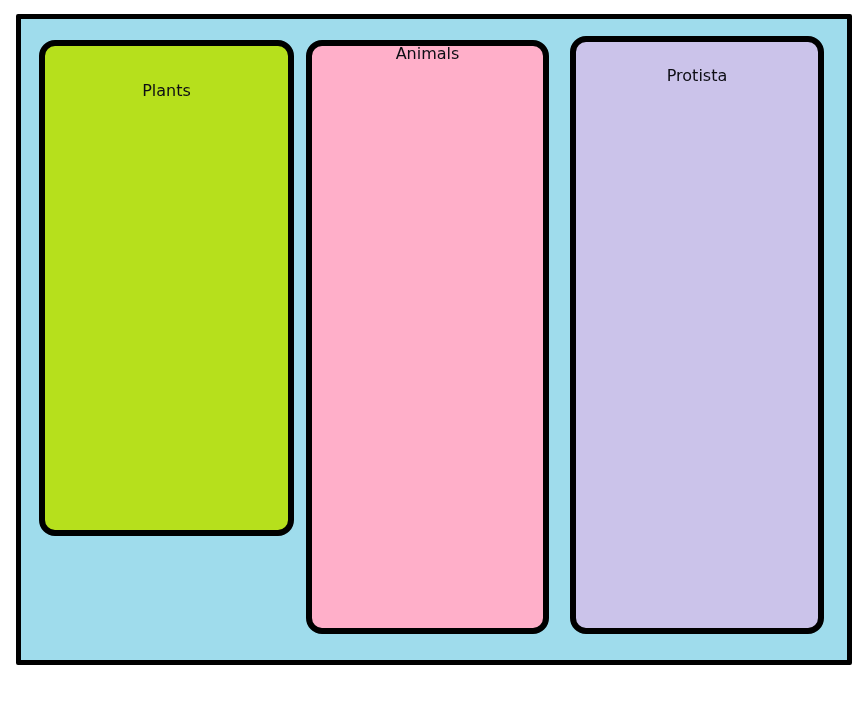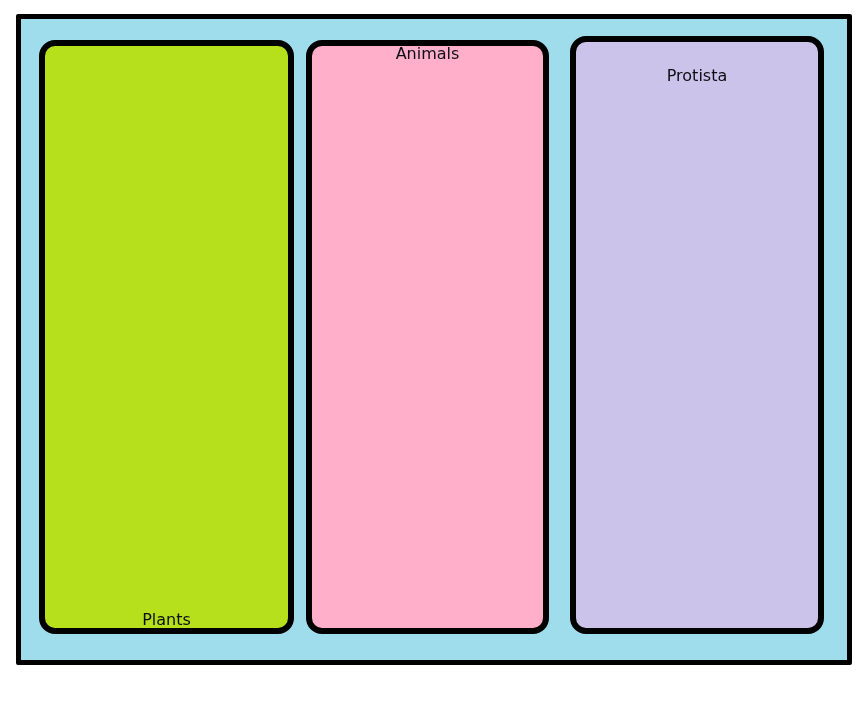--- a/index.html
+++ b/index.html
@@ -52,23 +52,22 @@
     text-align: center;
     white-space: nowrap;
     user-select: none;
   }
 
   
   #card-plants {
     left: 18px;
     top: 21px;
     width: 255px;
-    height: 594px;
+    height: 496px;
     background: #b6e01c;
-    align-items: flex-end;
   }
   #card-plants .column-title { padding-top: 37px; }
 
   
   #card-animals {
     left: 285px;
     top: 21px;
     width: 243px;
     height: 594px;
     background: #ffafc9;

